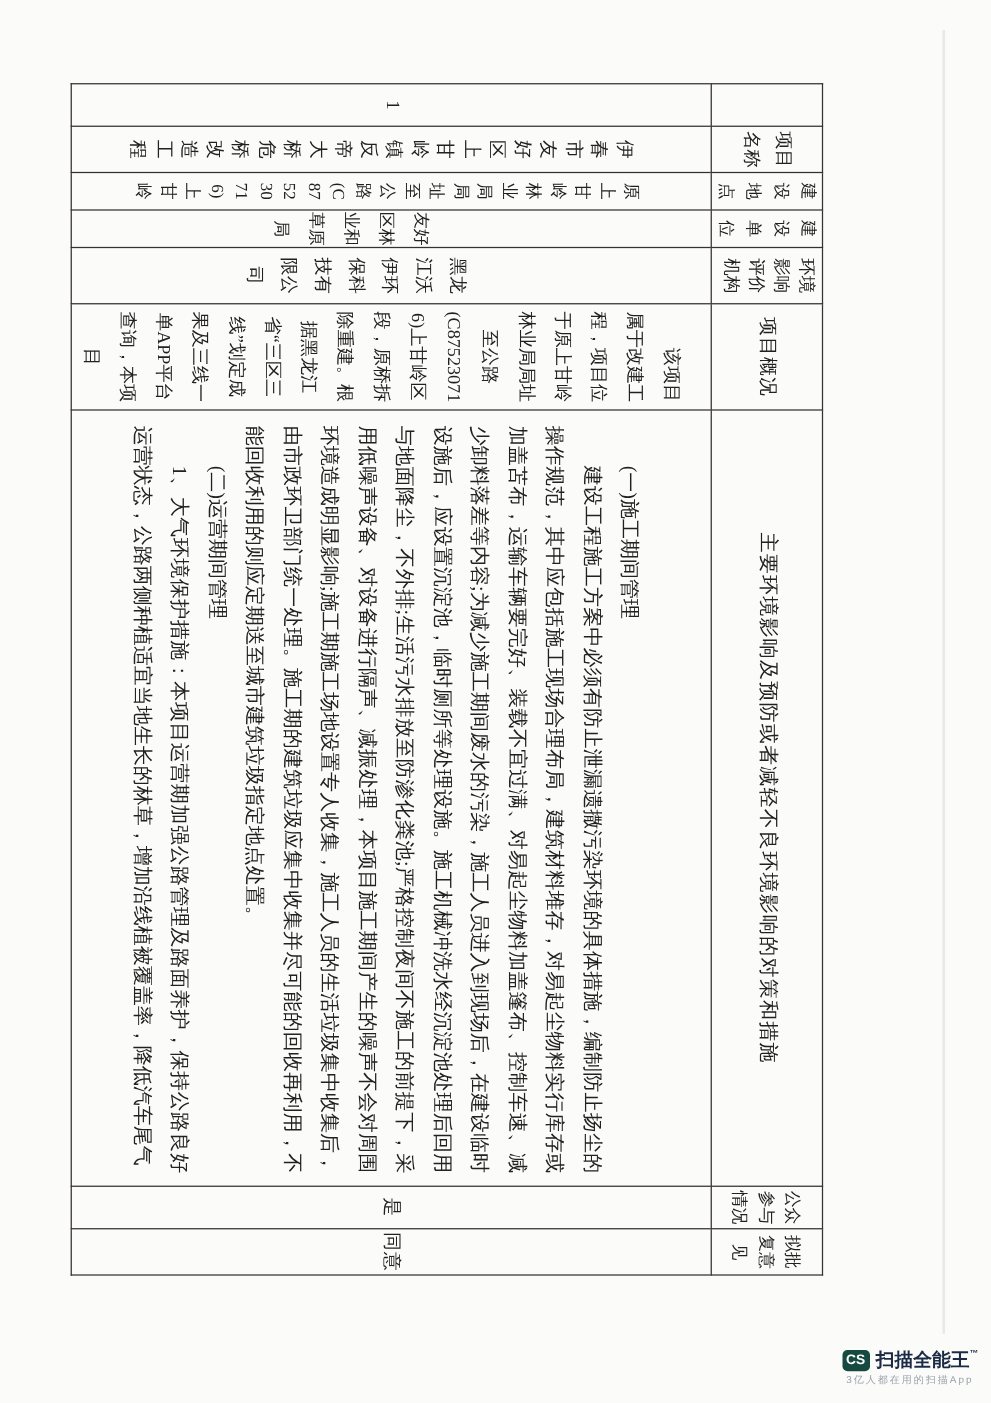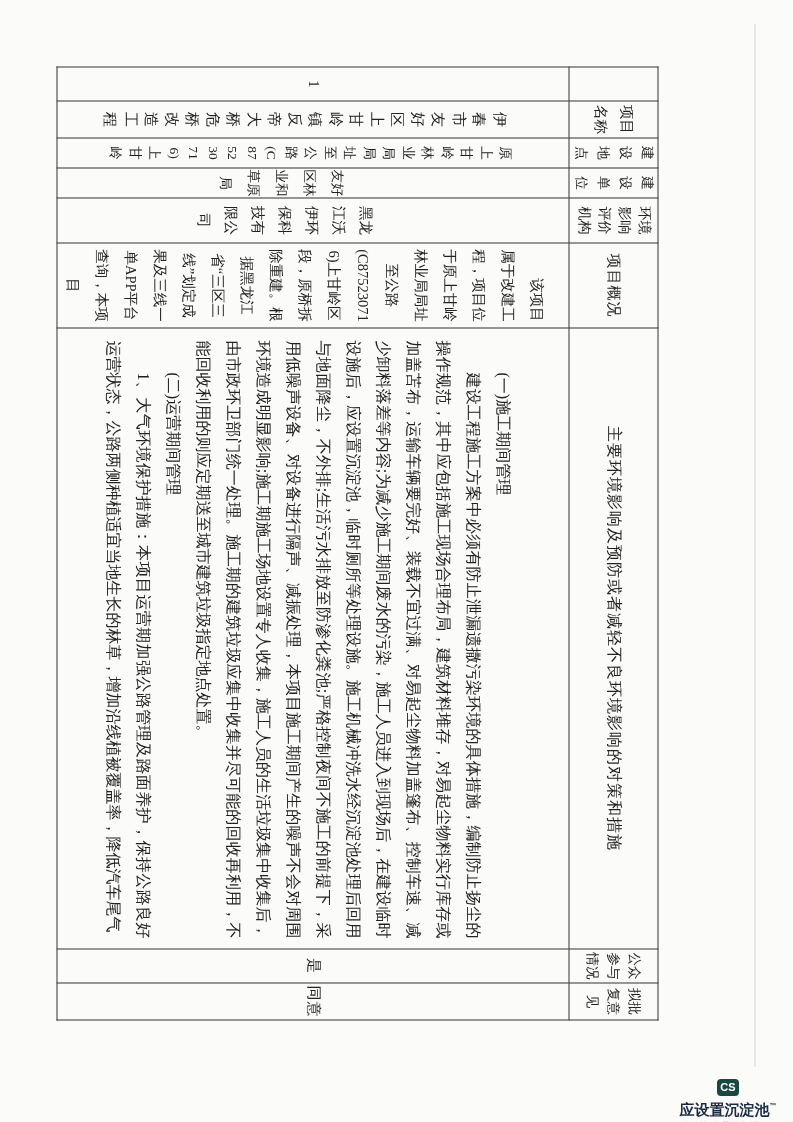--- a/index.html
+++ b/index.html
@@ -56,21 +56,21 @@
   td.c-mea p { font-size:16px; line-height:30px; text-indent:2em; text-align:justify;
                overflow-wrap:break-word; }
   td.c-pp, td.c-apv { font-size:15px; letter-spacing:1px; }
   
   .scan-edge {
     position:absolute; left:754px; top:24px; width:2px; height:1043px;
     background:rgba(120,118,112,0.14);
   }
   
   .watermark { position:absolute; left:666px; top:1079px; width:124px; text-align:center; }
-  .wm-row { display:flex; align-items:center; justify-content:center; gap:5px;flex-direction:column; }
+  .wm-row { display:flex; align-items:center; justify-content:center; gap:5px; }
   .wm-badge {
     width:22px; height:17px; border-radius:4px;
     color:#fff; font-family:"Liberation Sans",sans-serif;
     font-weight:bold; font-size:11px; line-height:17px; text-align:center;
   }
   .wm-brand { font-family:"Liberation Sans",sans-serif; font-weight:bold; font-size:15px; }
   .wm-tm { font-size:7px; vertical-align:top; line-height:10px; }
   .wm-tagline { margin-top:0; font-family:"Liberation Sans",sans-serif;
     font-size:8px; letter-spacing:1.6px; white-space:nowrap; }
 </style>
@@ -128,16 +128,16 @@
     </tr>
   </tbody>
     </table>
 </div>
 
 <div class="scan-edge"></div>
 
 <div class="watermark">
   <div class="wm-row">
     <div class="wm-badge" style="background: rgb(22, 73, 63);">CS</div>
-    <div class="wm-brand" style="color: rgb(27, 43, 70);"><span>应设置沉淀池</span><span class="wm-tm">™</span></div>
+    <div class="wm-brand" style="color: rgb(27, 43, 70);"><span>扫描全能王</span><span class="wm-tm">™</span></div>
   </div>
   <div class="wm-tagline" style="color: rgb(154, 161, 170);">3亿人都在用的扫描App</div>
 </div>
 
 </body></html>

